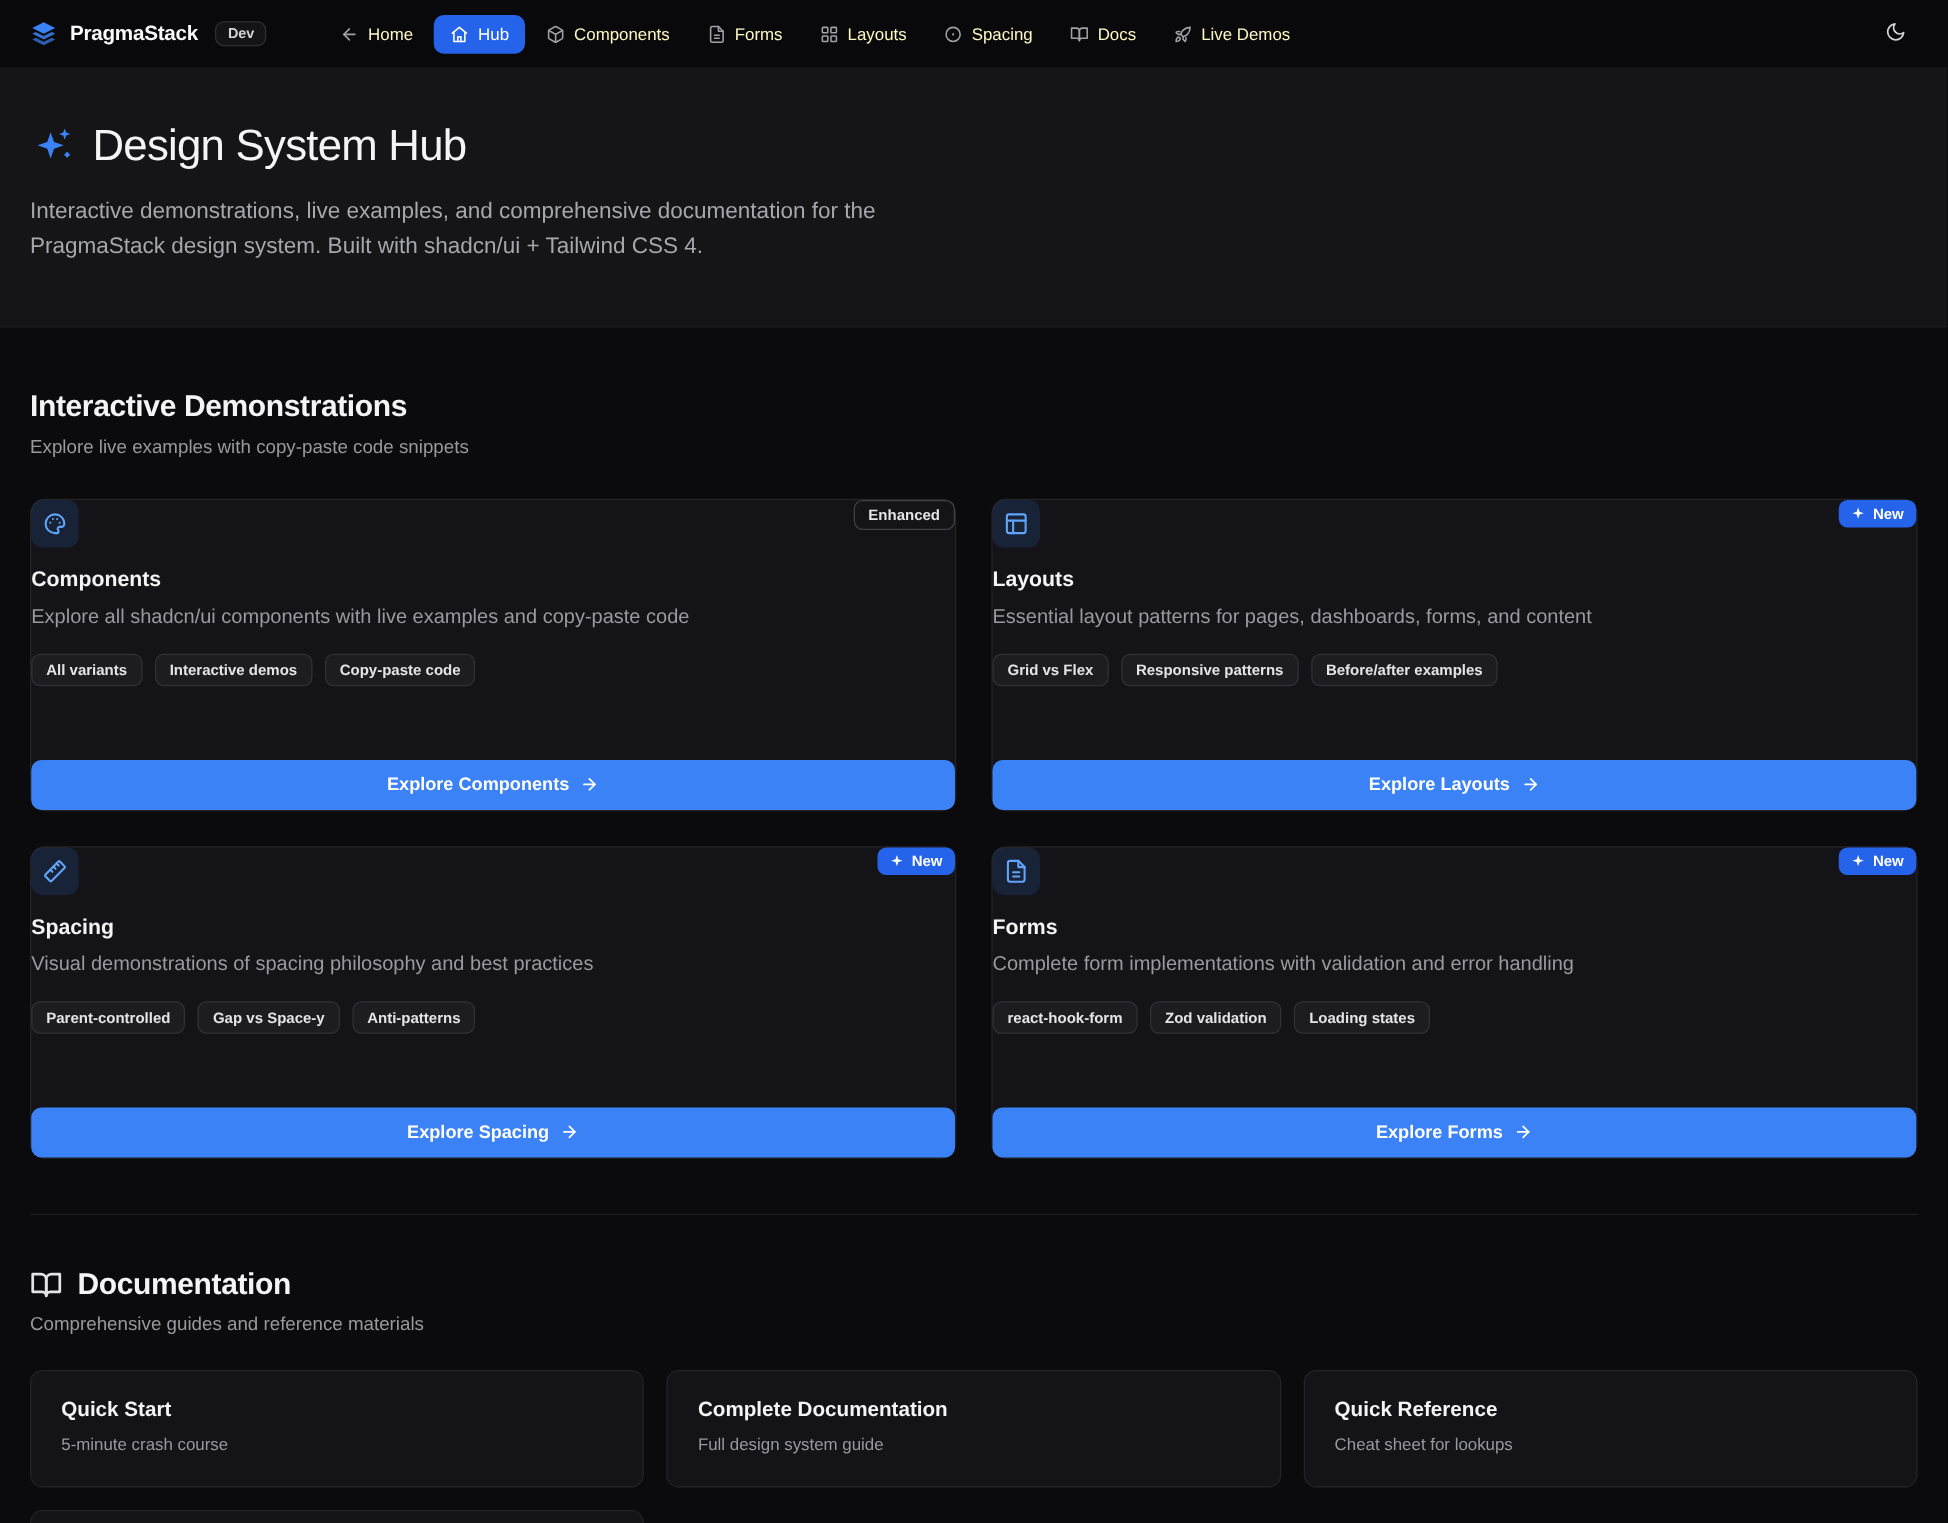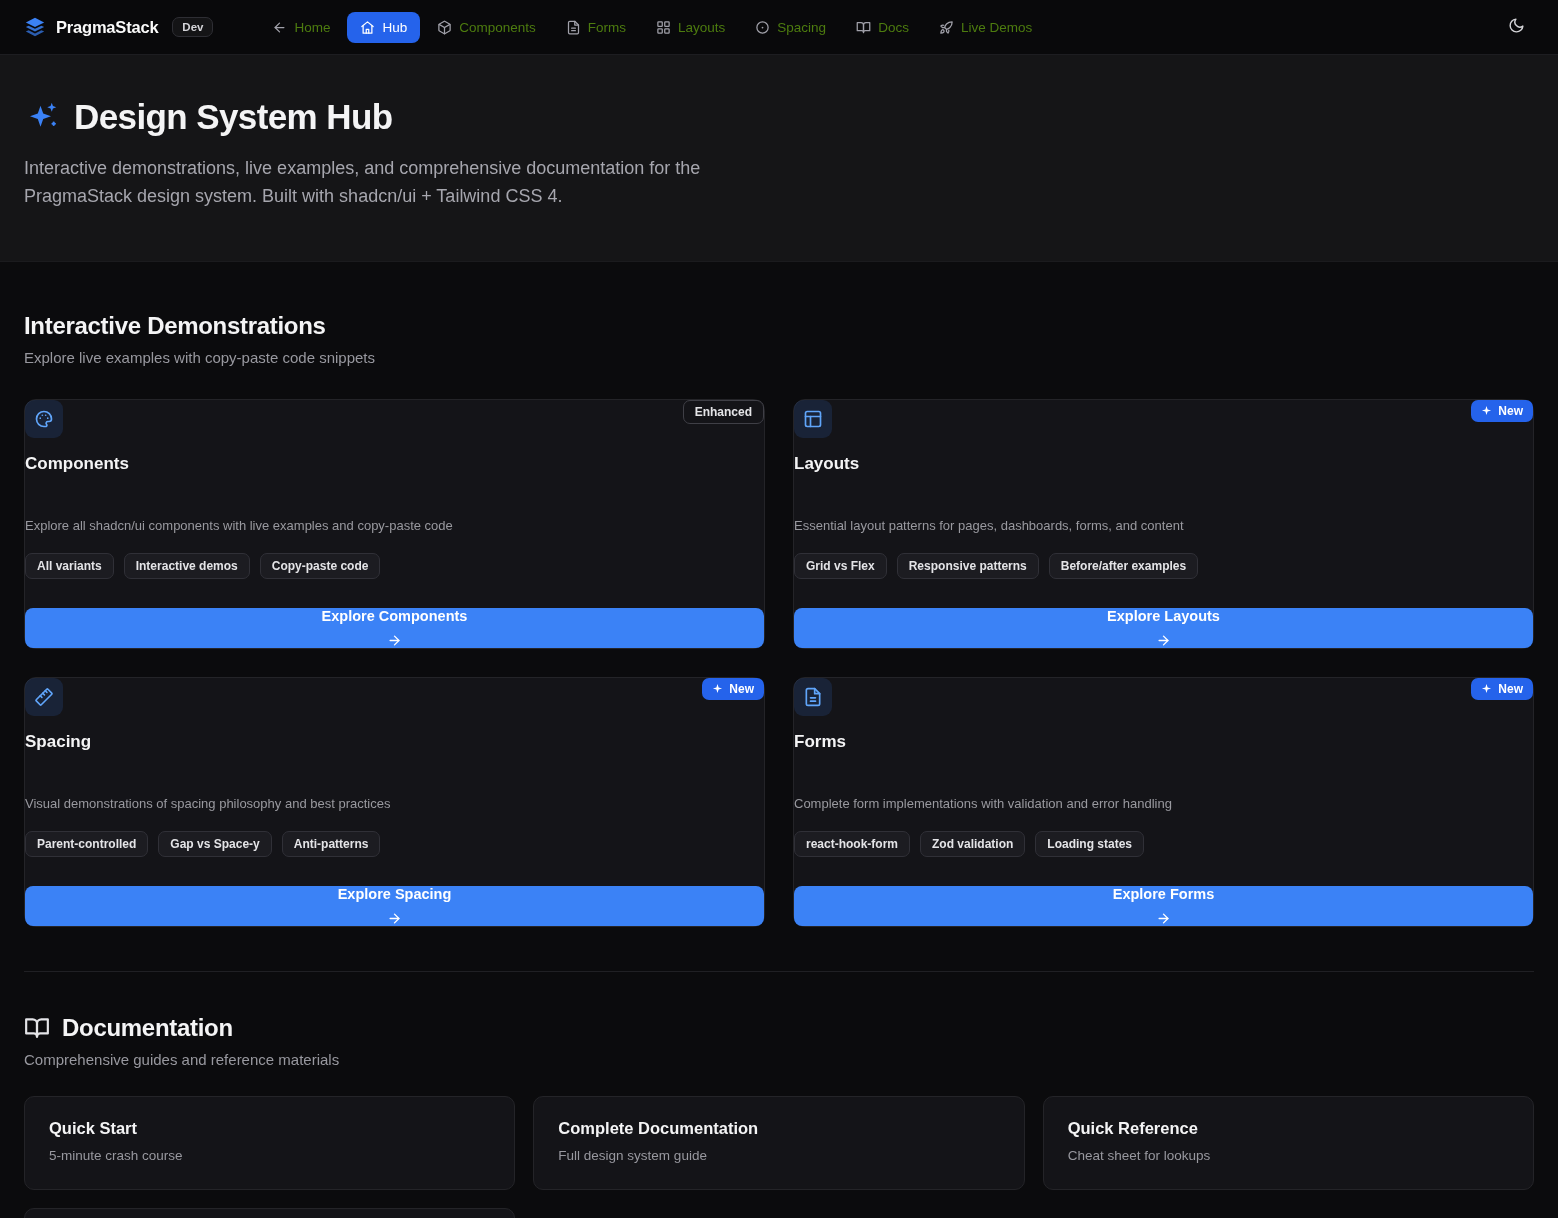--- a/index.html
+++ b/index.html
@@ -21,38 +21,38 @@
   .brand { font-size: 16.5px; font-weight: 700; letter-spacing: -0.2px; }
   .dev-badge {
     font-size: 11.5px; font-weight: 600; color: #d4d4d8;
     border: 1px solid #2e2e34; background: #141416;
     border-radius: 7px; padding: 3px 9px; margin-left: 4px;
   }
   .nav-items { display: flex; align-items: center; gap: 4px; margin-left: 36px; }
   .nav-item {
     display: inline-flex; align-items: center; gap: 7px;
     padding: 8px 13px; border-radius: 8px; cursor: pointer;
-    font-size: 13.5px; font-weight: 500; color: #4d7c0f;
+    font-size: 13.5px; font-weight: 500; color: #fef9c3;
     background: transparent; border: none; font-family: inherit;
   }
   .nav-item .nav-ico { width: 15px; height: 15px; display: inline-flex; color: #a1a1aa; }
   .nav-item.active { background: #2563eb; color: #ffffff; }
   .nav-item.active .nav-ico { color: #ffffff; }
   .nav-spacer { margin-left: auto; }
   .theme-toggle {
     width: 36px; height: 36px; display: inline-flex; align-items: center; justify-content: center;
     background: transparent; border: none; border-radius: 8px; cursor: pointer; color: #d4d4d8;
   }
   .theme-toggle svg { width: 17px; height: 17px; }
 
   
   .hero { background: #151517; padding: 42px 24px 50px; border-bottom: 1px solid #1b1b1e; }
   .hero-title-row { display: flex; align-items: center; gap: 14px; }
   .hero-sparkles { width: 36px; height: 36px; display: inline-flex; color: #3b82f6; }
-  .hero-title { font-size: 35px; font-weight: 700; letter-spacing: -0.6px; color: #f4f4f5; }
+  .hero-title { font-size: 35px; font-weight: 400; letter-spacing: -0.6px; color: #f4f4f5; }
   .hero-subtitle {
     margin-top: 18px; font-size: 18px; line-height: 1.55; color: #a6a6ae; max-width: 740px;
   }
 
   
   .main { padding: 0 24px 24px; }
   .section-demos { padding-top: 50px; }
   .section-heading { font-size: 24px; font-weight: 700; letter-spacing: -0.3px; color: #f4f4f5; }
   .section-sub { margin-top: 9px; font-size: 15px; color: #98989f; }
   .heading-row { display: flex; align-items: center; gap: 12px; }
@@ -77,32 +77,32 @@
     border: 1px solid #3f3f46; background: transparent;
     border-radius: 7px; padding: 4px 11px;
   }
   .badge-new {
     display: inline-flex; align-items: center; gap: 6px;
     font-size: 12px; font-weight: 600; color: #ffffff;
     background: #2563eb; border-radius: 7px; padding: 4px 10px;
   }
   .badge-new svg { width: 11px; height: 11px; }
   .demo-card-title { font-size: 17px; font-weight: 600; color: #f4f4f5; margin-bottom: 9px; }
-  .demo-card-desc { font-size: 13px; color: #99999f; margin-bottom: 18px; line-height: 1.4; margin-top: 34px; }
+  .demo-card-desc { font-size: 16px; color: #99999f; margin-bottom: 18px; line-height: 1.4; }
   .tag-row { display: flex; gap: 10px; flex-wrap: wrap; margin-bottom: 20px; }
   .tag {
     font-size: 12px; font-weight: 600; color: #e4e4e7;
     background: #1c1c21; border: 1px solid #303037;
     border-radius: 7px; padding: 5px 11px;
   }
   .cta-button {
     margin-top: auto; width: 100%; height: 40px;
     display: inline-flex; align-items: center; justify-content: center; gap: 9px;
     background: #3b82f6; color: #ffffff; border: none; border-radius: 8px;
-    font-family: inherit; font-size: 14.5px; font-weight: 600; cursor: pointer; flex-direction: column;
+    font-family: inherit; font-size: 14.5px; font-weight: 600; cursor: pointer;
   }
   .cta-button svg { width: 15px; height: 15px; }
 
   
   .divider { border: none; border-top: 1px solid #202024; margin: 44px 0 0; }
   .section-docs { padding-top: 42px; }
   .docs-grid { margin-top: 28px; display: grid; grid-template-columns: repeat(3, 1fr); gap: 18px; }
   .doc-card {
     background: #141418; border: 1px solid #242428; border-radius: 10px;
     padding: 22px 24px; cursor: pointer; min-height: 94px;

